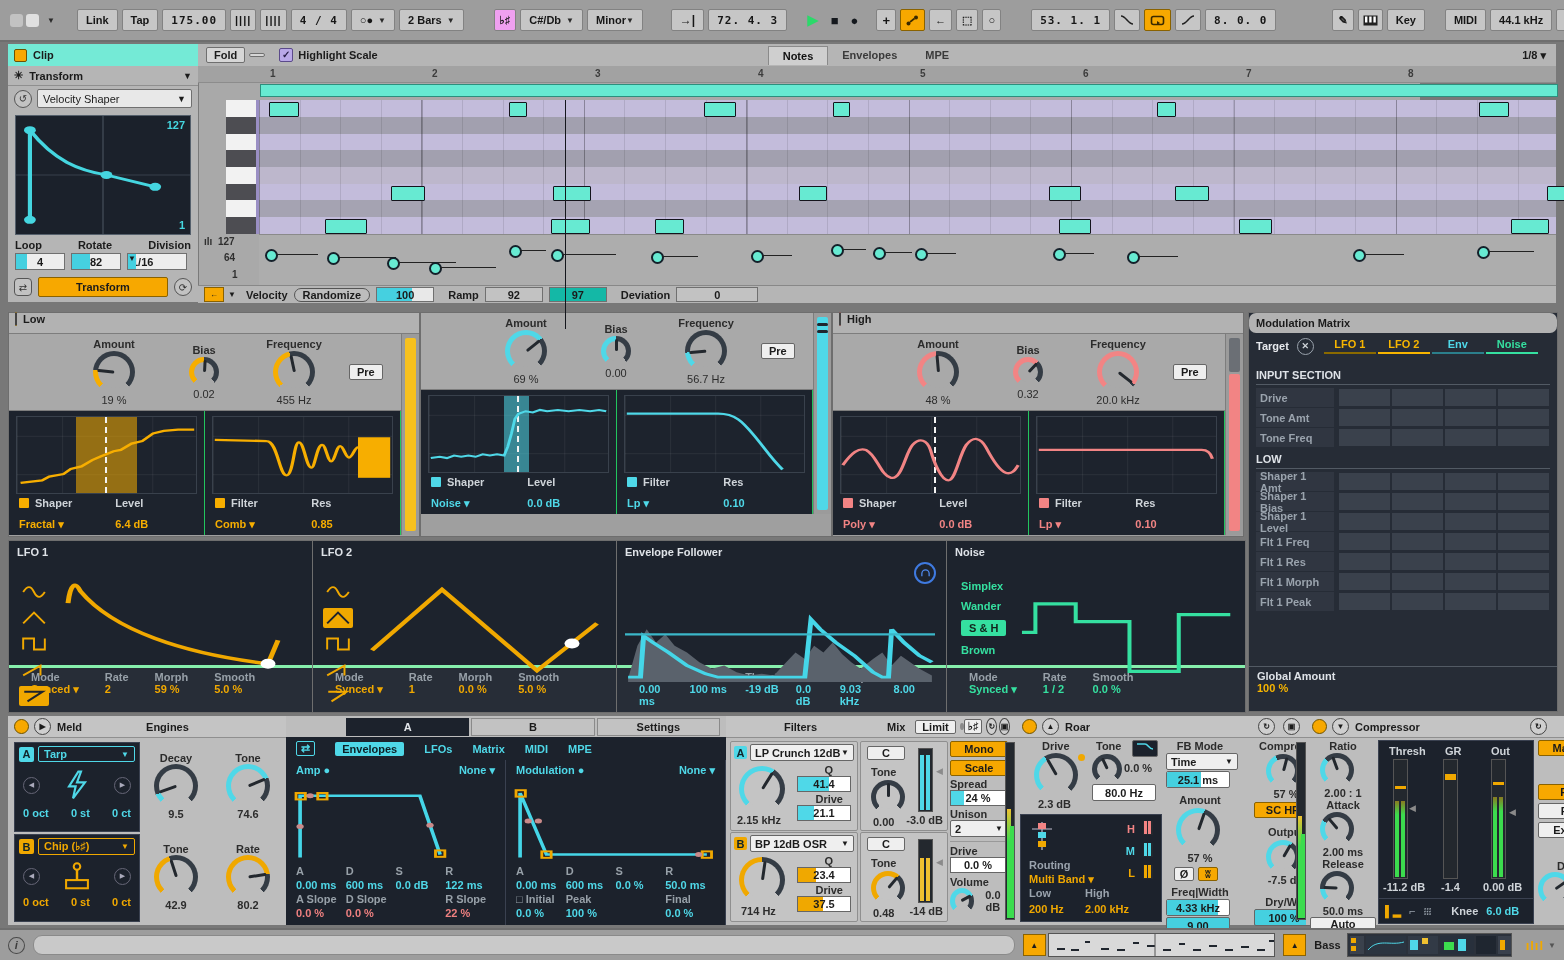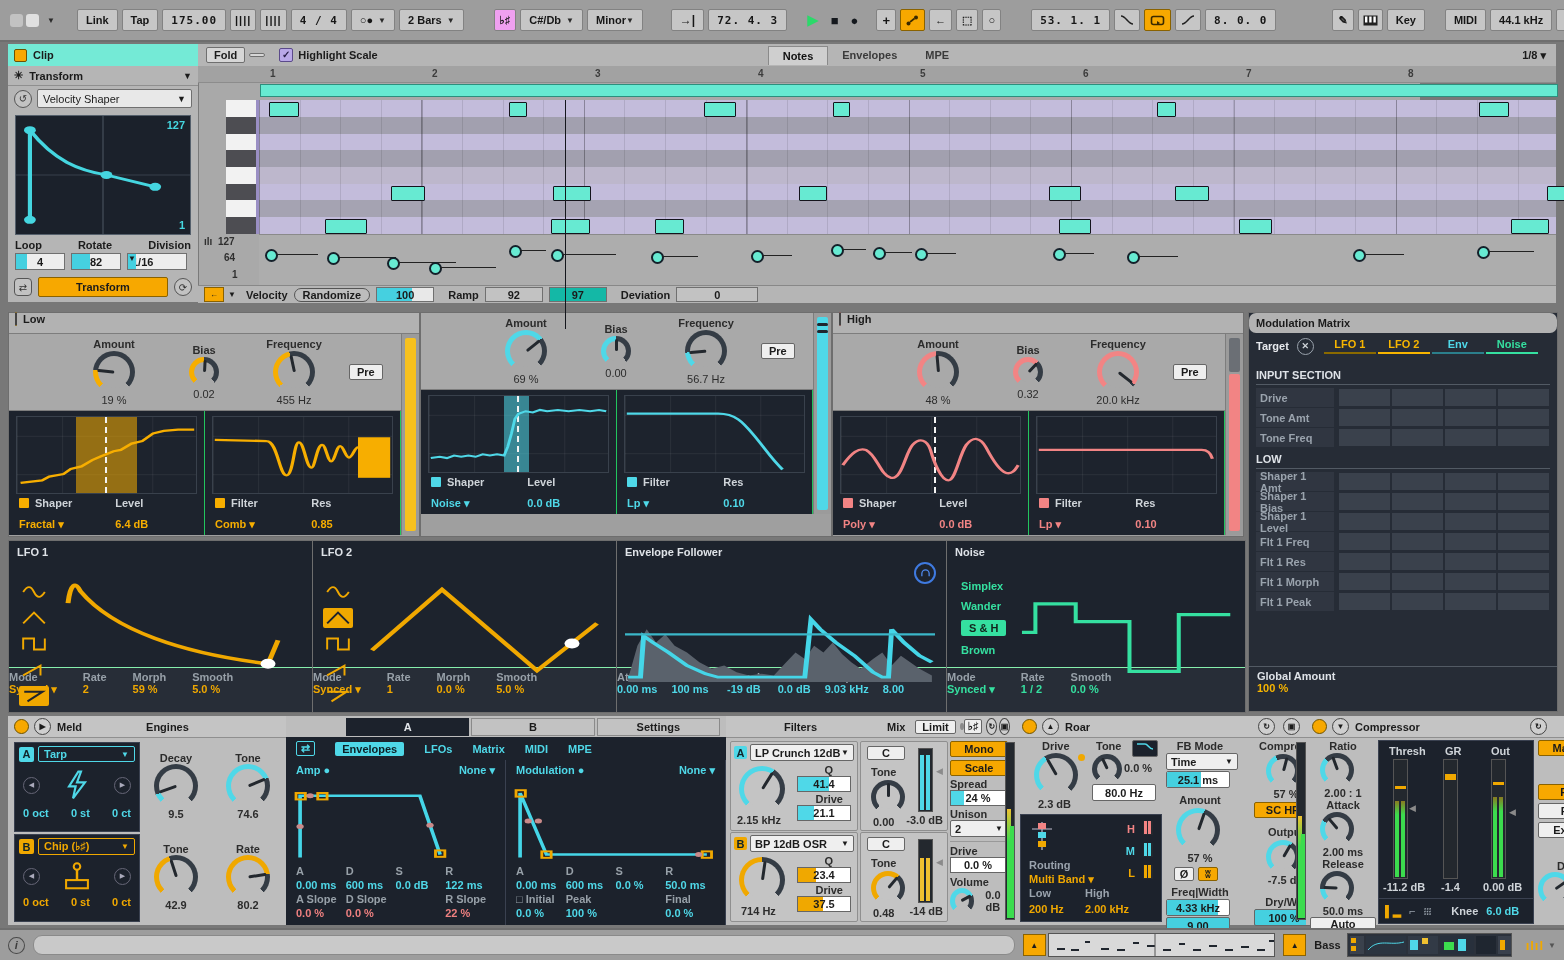--- a/index.html
+++ b/index.html
@@ -113,21 +113,21 @@
   .mrow{display:flex;align-items:center;height:19px;margin-bottom:1px;}
   .mrow .ml{flex:1;background:#303641;align-self:stretch;display:flex;align-items:center;padding:0 4px;margin-right:4px;}
   .mcell{width:51px;height:17px;background:#3a414c;border:1px solid #262c36;}
   #mglobal{height:38px;border-top:1px solid #525a64;padding:3px 8px;color:#dfe3e8;font-weight:bold;}
   #mglobal .gv{color:#f7b500;}
   .xcirc{width:15px;height:15px;border:1px solid #9aa3ad;border-radius:50%;color:#cfd4d9;display:flex;align-items:center;justify-content:center;font-size:9px;margin:0 8px;}
   
   .modpanel{background:#1d232d;border:1px solid #6e6e6e;color:#e3e7eb;display:flex;flex-direction:column;}
   .mp-title{font-weight:bold;padding:5px 8px 0 8px;color:#dfe3e8;}
   .mp-body{flex:1;position:relative;}
-  .mp-foot{height:38px;background:#272d37;border-top:1px solid #86efac;display:flex;padding:3px 0;gap:26px;}
+  .mp-foot{height:38px;background:#272d37;border-top:3px solid #86efac;display:flex;padding:3px 22px;gap:26px;}
   .fitem{display:flex;flex-direction:column;font-weight:bold;}
   .fitem .lab{color:#97a0a8;}
   .fitem .val{color:#f0a800;}
   .fitem .val.cy{color:#4fd8e8;}
   .fitem .val.gr{color:#35e0a0;}
   .lfoicons{position:absolute;left:10px;top:24px;display:flex;flex-direction:column;gap:6px;}
   .lfoicons svg{width:26px;height:18px;color:#f0a800;padding:1px 2px;border-radius:2px;}
   .lfoicons svg.sel{background:#f0a800;color:#1d232d;}
   .noiselist{position:absolute;left:14px;top:22px;display:flex;flex-direction:column;gap:8px;font-weight:bold;color:#35e0a0;}
   .noiselist .sel{background:#35e0a0;color:#12231c;padding:2px 8px;border-radius:2px;}

